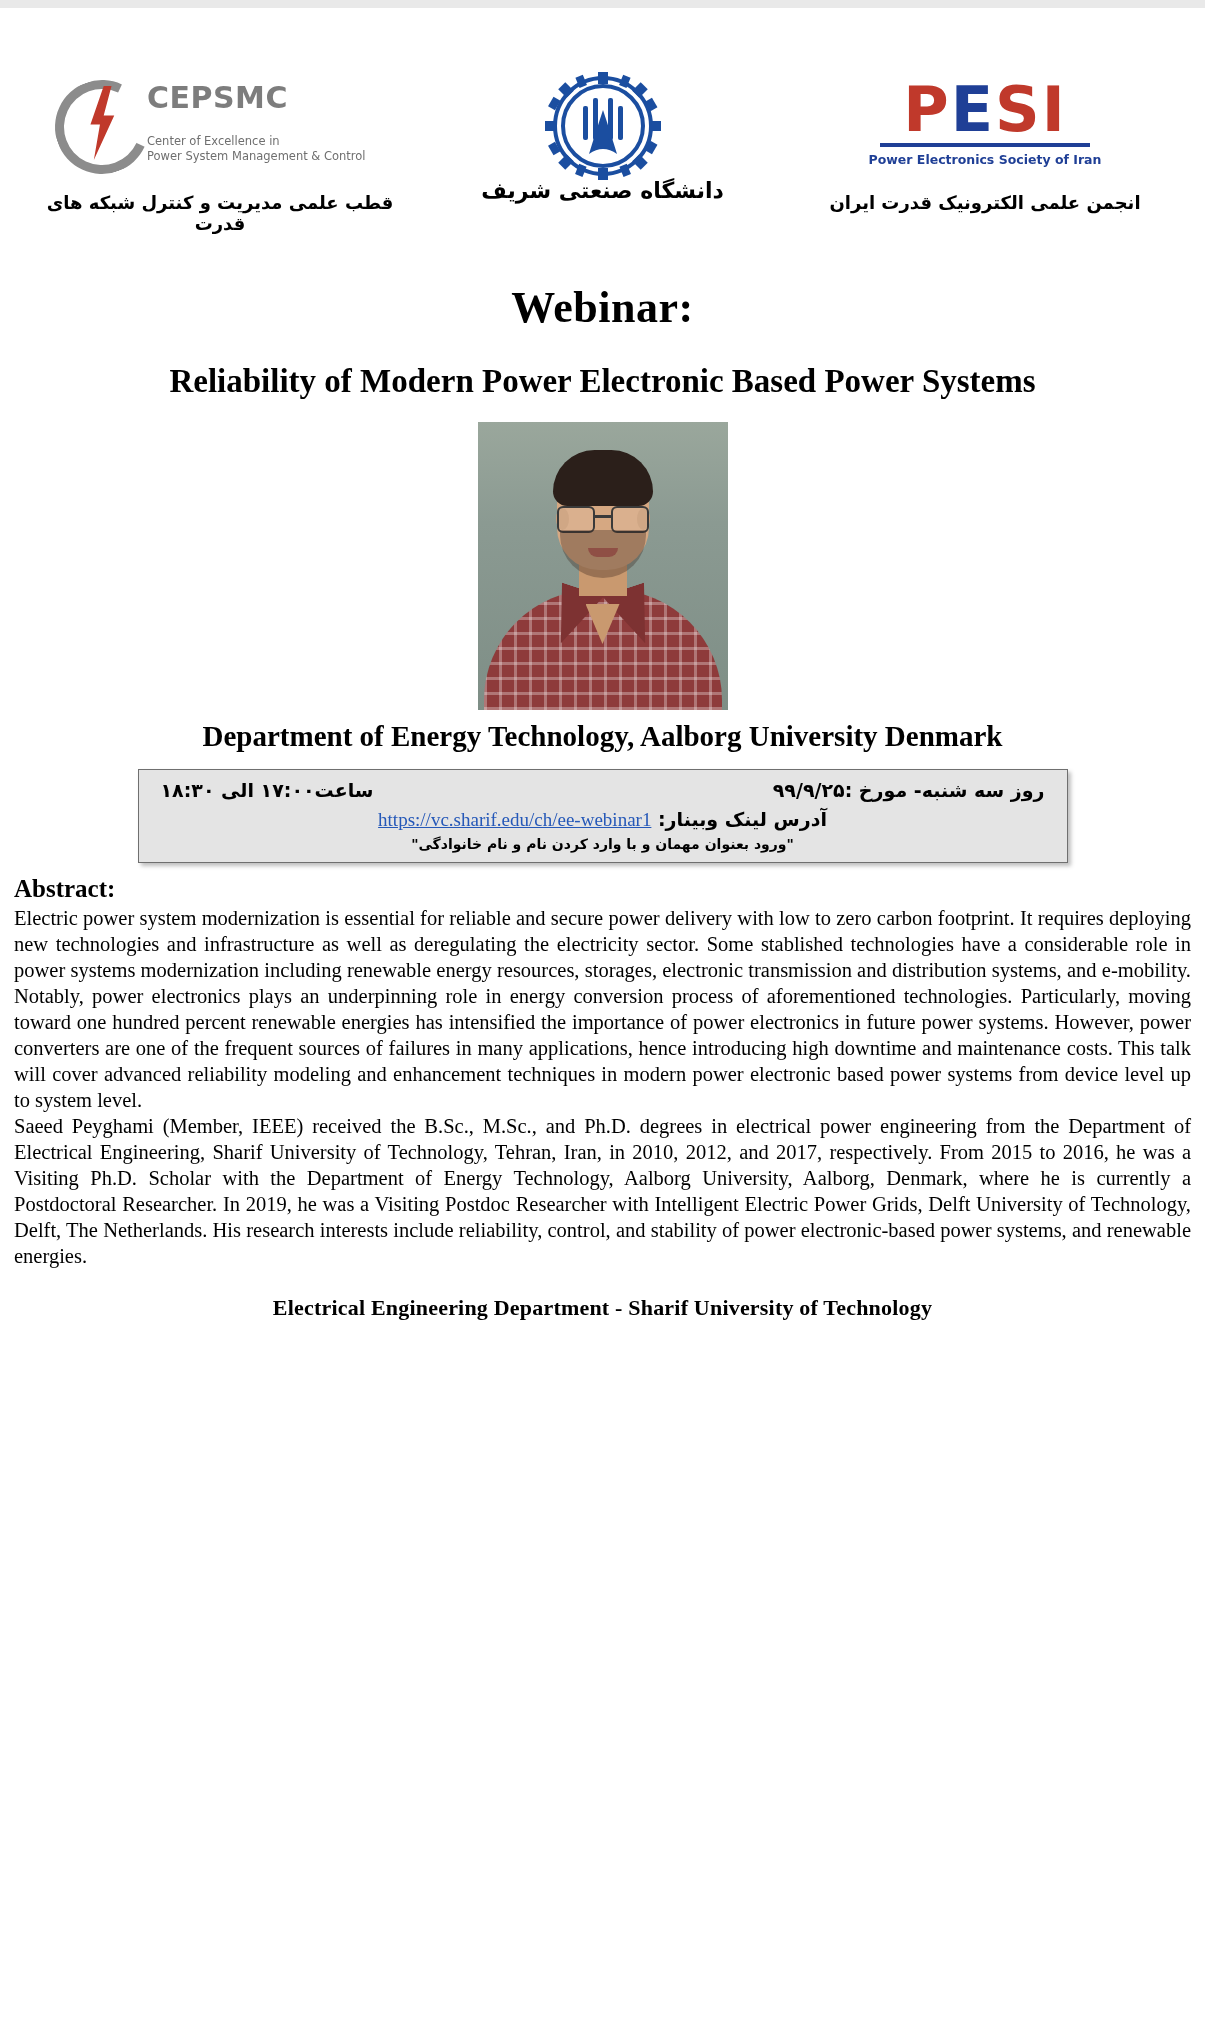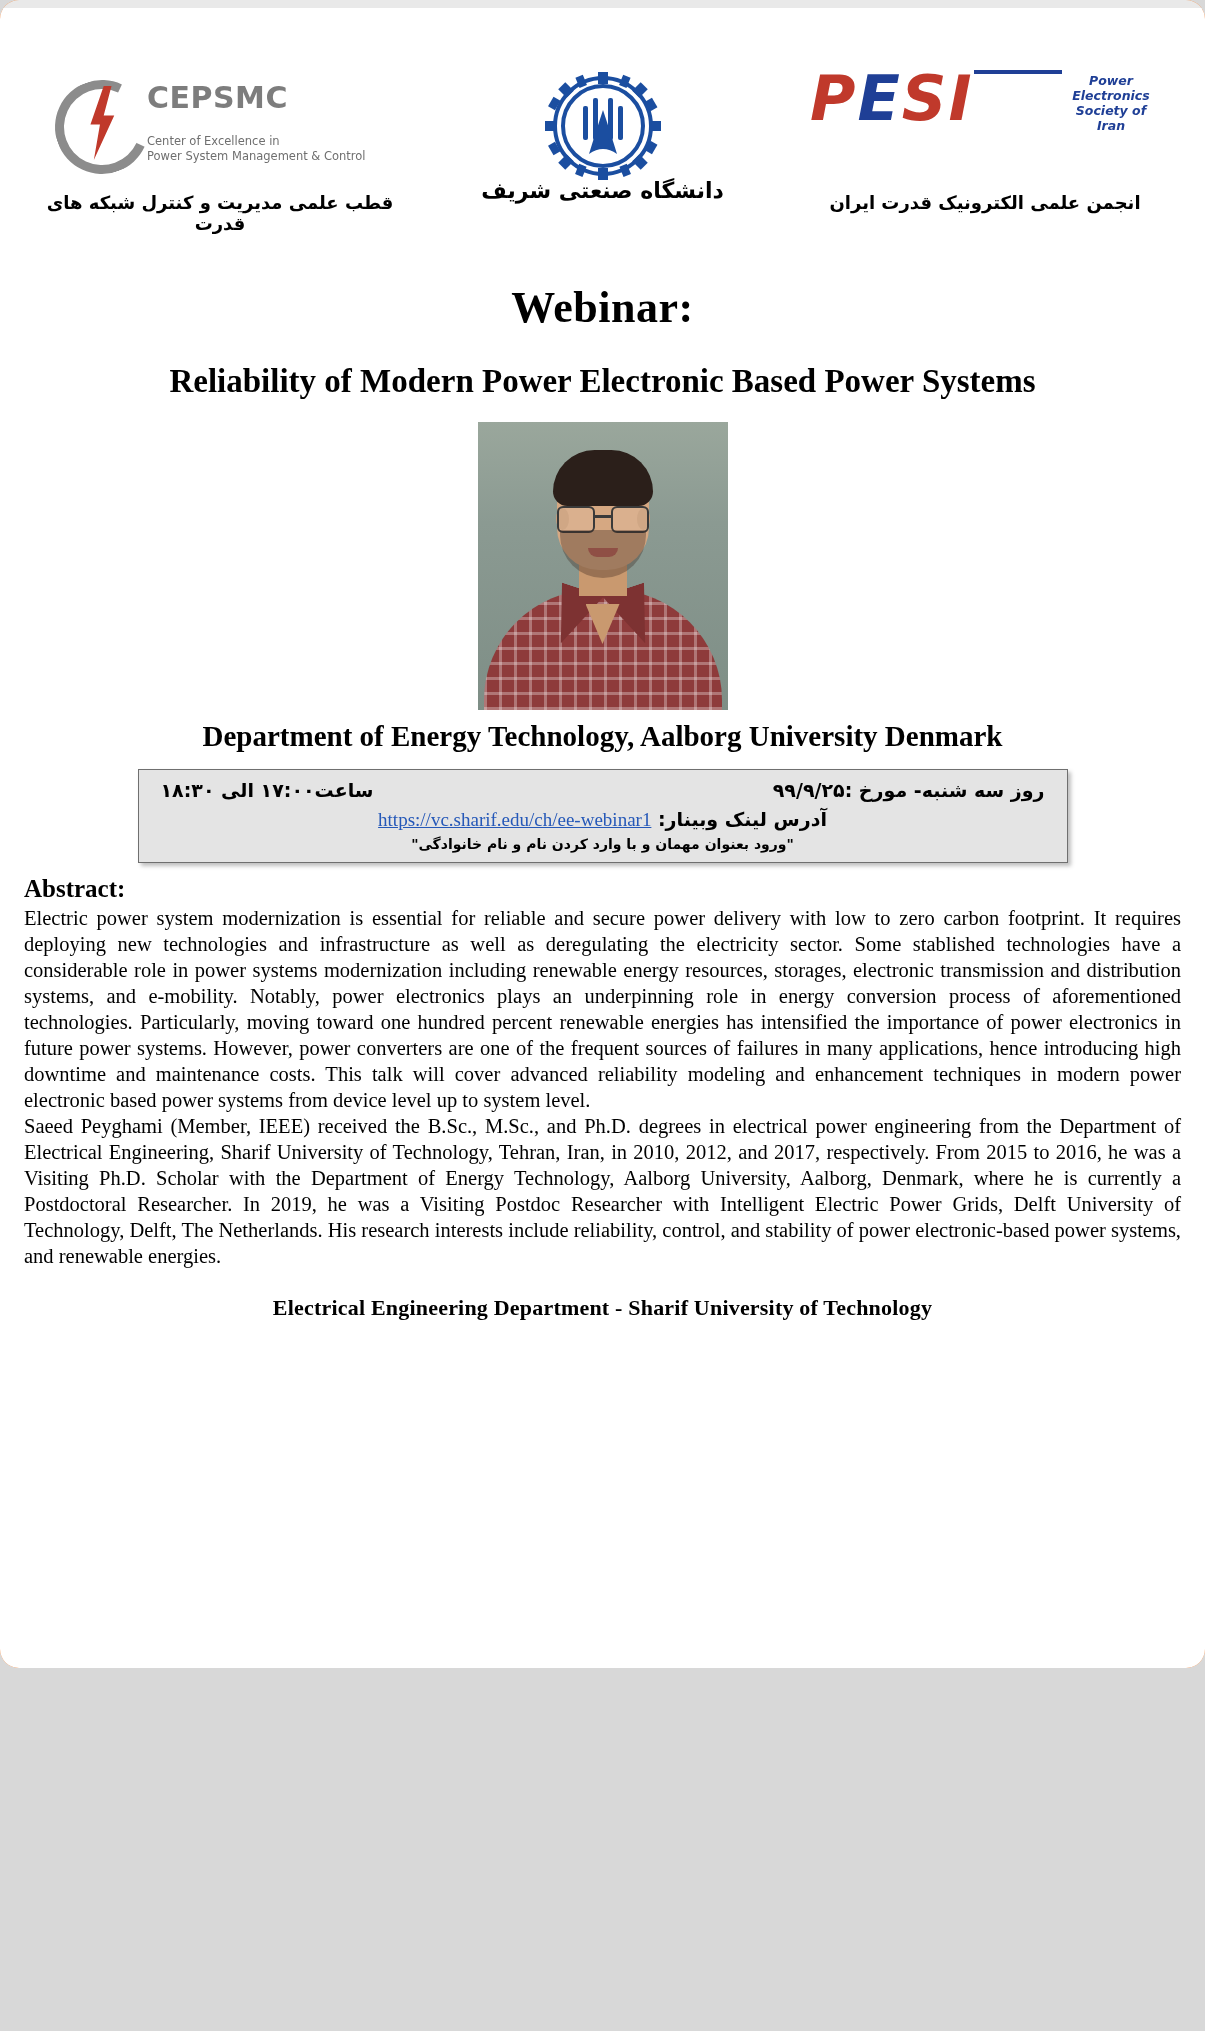--- a/index.html
+++ b/index.html
@@ -6,25 +6,24 @@
     margin: 0;
     padding: 0;
     background: #d8d8d8;
   }
   body {
     font-family: "Liberation Serif", serif;
   }
   .page {
     position: relative;
     width: 1205px;
-    height: 1668px;
+    height: 2031px;
     margin: 0 auto;
     background: #f97316;
     overflow: hidden;
-    border-radius: 19px;
   }
   .topbar {
     position: absolute;
     top: 0; left: 0; right: 0;
     height: 8px;
     background: #e9e9e9;
     border-bottom: 1px solid #cfcfcf;
   }
   .sheet {
     position: absolute;
@@ -120,22 +119,23 @@
     font-family: "DejaVu Sans", serif;
     font-size: 22px;
     color: #000;
     font-weight: bold;
   }
 
   
   .pesi {
     height: 110px;
     display: flex;
+    flex-direction: column;
+    align-items: center;
     justify-content: center;
-    font-style: italic;
   }
   .pesi .letters {
     font-family: "DejaVu Sans", sans-serif;
     font-size: 62px;
     font-weight: bold;
     color: #c0392b;
     letter-spacing: 2px;
     line-height: 1;
     position: relative;
     display: inline-block;
@@ -368,21 +368,21 @@
     text-align: center;
     direction: rtl;
     margin-top: 5px;
     font-family: "DejaVu Sans", sans-serif;
     font-size: 14px;
     font-weight: bold;
   }
 
   
   .section {
-    padding: 0 24px;
+    padding: 0 14px;
   }
   .section-head {
     font-size: 25px;
     font-weight: bold;
     margin-top: 12px;
     margin-bottom: 2px;
   }
   .section-head .plain { font-weight: bold; }
   .para {
     font-size: 20.5px;

